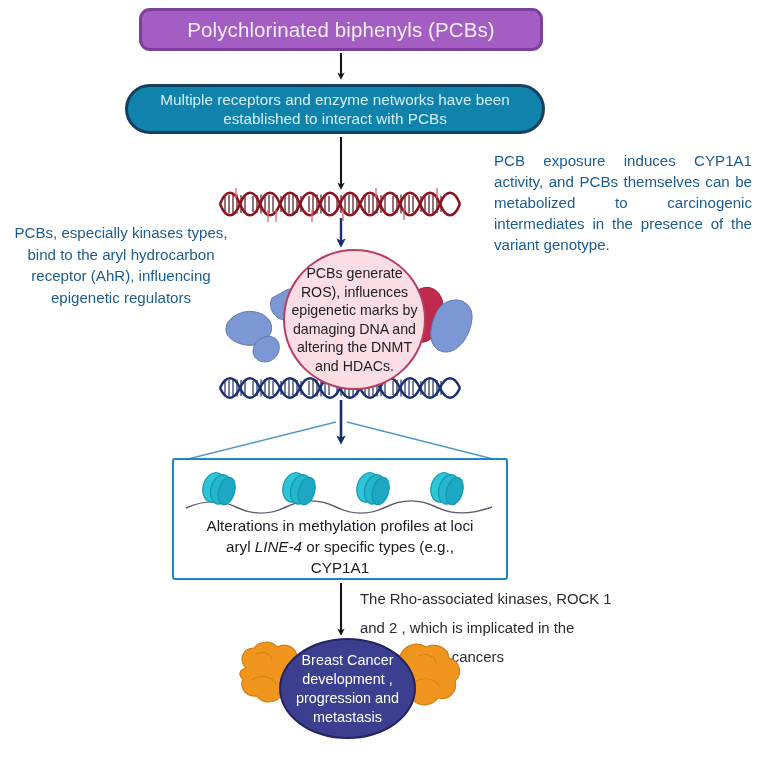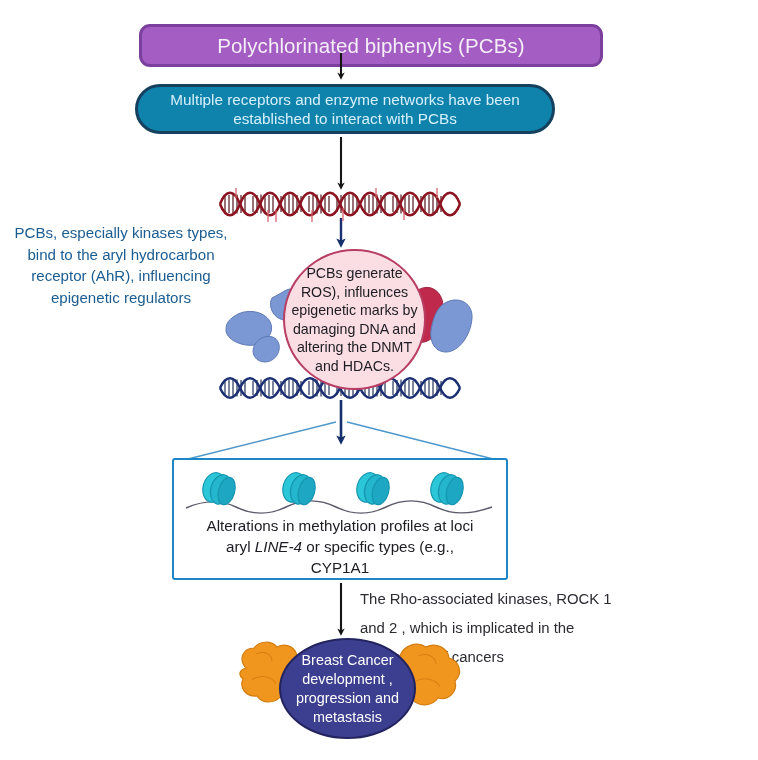--- a/index.html
+++ b/index.html
@@ -18,37 +18,37 @@
     background: #ffffff;
     overflow: hidden;
   }
 
   
   .abs { position: absolute; }
 
   
   #pcb-box {
     left: 139px; top: 8px;
-    width: 464px; height: 43px;
+    width: 404px; height: 43px;
     background: #a45dc2;
     border: 3px solid #7b3f9e;
     border-radius: 11px;
     box-sizing: border-box;
-    display: flex; align-items: center; justify-content: center; margin-top: 16px;
+    display: flex; align-items: center; justify-content: center;
   }
   #pcb-box .lbl {
     color: #f5eef8;
     font-size: 20.5px;
     letter-spacing: .1px;
     white-space: nowrap;
   }
 
   
   #receptor-box {
-    left: 135px; top: 84px;
+    left: 125px; top: 84px;
     width: 420px; height: 50px;
     background: #1083ad;
     border: 3px solid #15405e;
     border-radius: 26px;
     box-sizing: border-box;
     display: flex; align-items: center; justify-content: center;
   }
   #receptor-box .lbl {
     color: #d5f0fb;
     font-size: 15.3px;
@@ -180,20 +180,21 @@
   </svg>
 
   <div class="abs" id="pcb-box">
     <span class="lbl">Polychlorinated biphenyls (PCBs)</span>
   </div>
 
   <div class="abs" id="receptor-box">
     <span class="lbl">Multiple receptors and enzyme networks have been established to interact with PCBs</span>
   </div>
 
+  <div class="abs" id="annot-right">PCB exposure induces CYP1A1 activity, and PCBs themselves can be metabolized to carcinogenic intermediates in the presence of the variant genotype.</div>
 
   <div class="abs" id="annot-left">PCBs, especially kinases types, bind to the aryl hydrocarbon receptor (AhR), influencing epigenetic regulators</div>
 
   <svg class="layer z2" width="758" height="760">
     <g>
 
       <g stroke="#4a0b12" stroke-width="1.15">
         <line x1="225" y1="196" x2="225" y2="212"></line>
           <line x1="229" y1="195" x2="229" y2="213"></line>
         <line x1="233" y1="194.4" x2="233" y2="213.6"></line>

